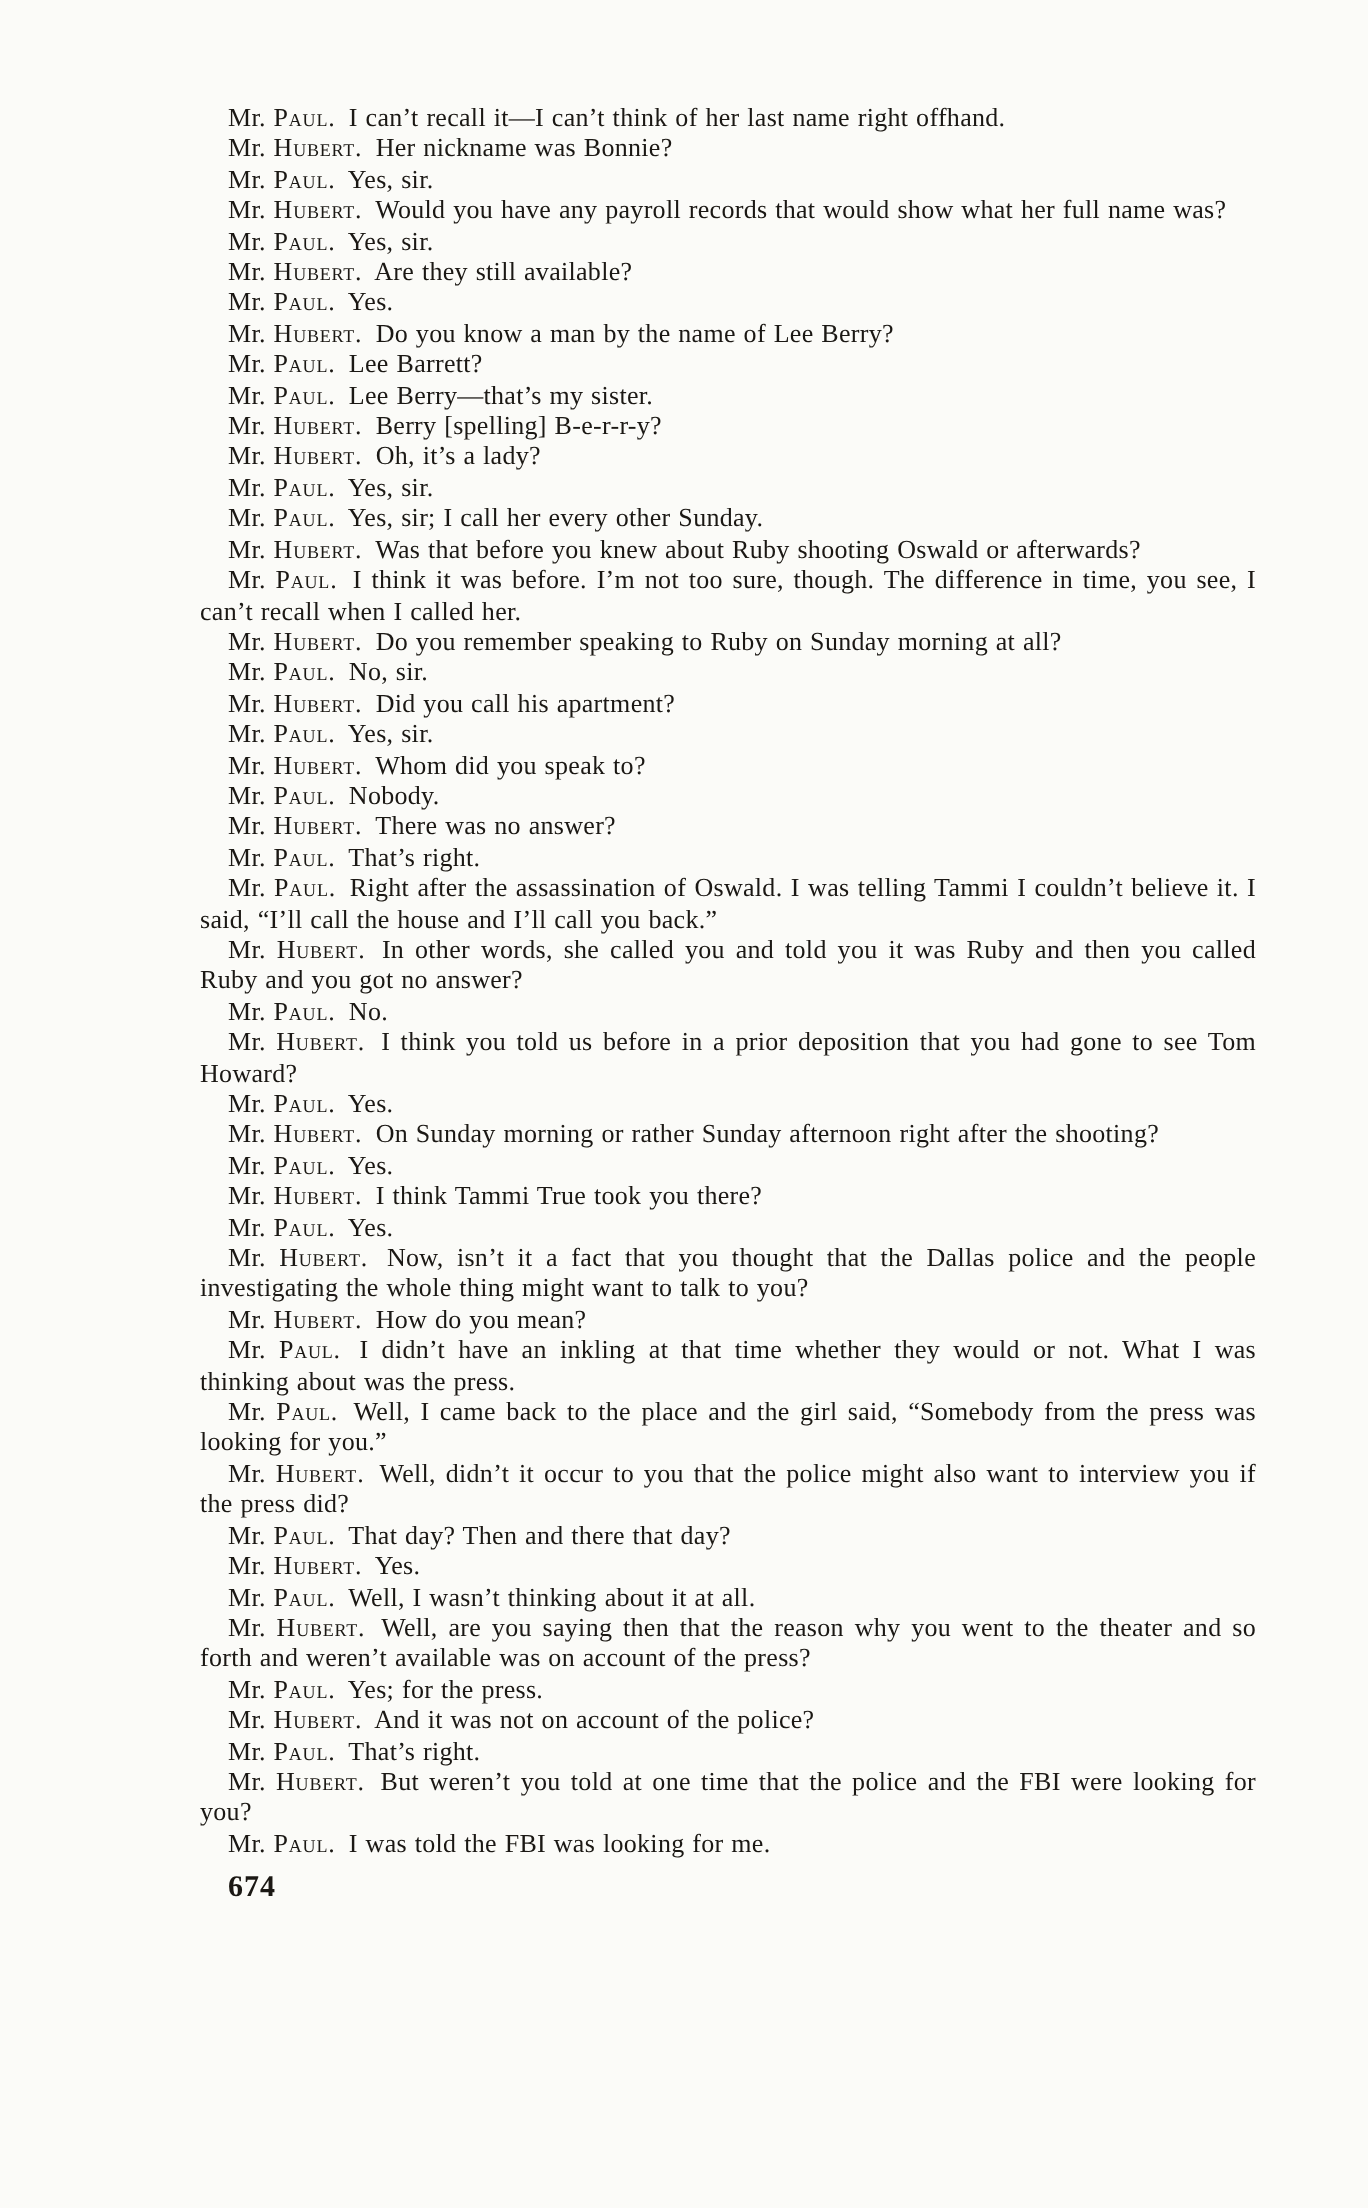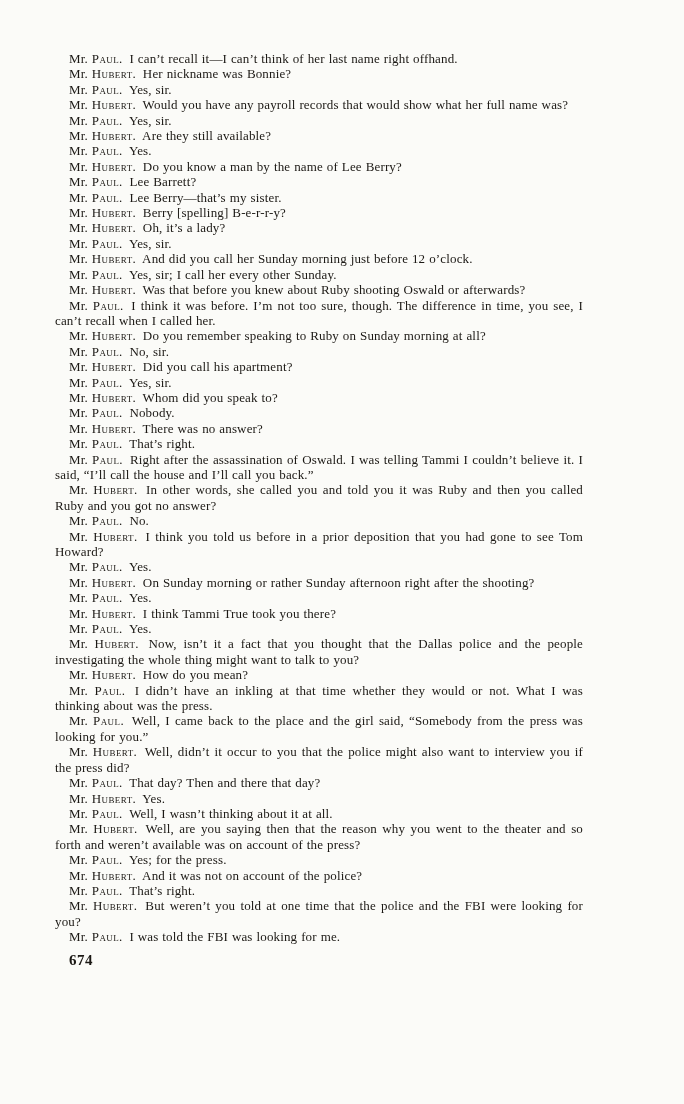--- a/index.html
+++ b/index.html
@@ -10,21 +10,21 @@
   body {
     width: 684px;
     height: 1104px;
     font-family: "Liberation Serif", "DejaVu Serif", serif;
     -webkit-font-smoothing: antialiased;
   }
   .page {
     box-sizing: border-box;
     width: 684px;
     height: 1104px;
-    padding: 51px 57px 0 55px;
+    padding: 51px 57px 0 100px;
     background: #fbfbf8;
     overflow: hidden;
   }
   .text-block {
     width: 528px;
   }
   .line {
     margin: 0;
     text-indent: 14px;
     text-align: justify;
@@ -61,21 +61,20 @@
       <p class="line"><span class="speaker">Mr. <span class="sc">Hubert</span>.</span> Would you have any payroll records that would show what her full name was?</p>
       <p class="line"><span class="speaker">Mr. <span class="sc">Paul</span>.</span> Yes, sir.</p>
       <p class="line"><span class="speaker">Mr. <span class="sc">Hubert</span>.</span> Are they still available?</p>
       <p class="line"><span class="speaker">Mr. <span class="sc">Paul</span>.</span> Yes.</p>
       <p class="line"><span class="speaker">Mr. <span class="sc">Hubert</span>.</span> Do you know a man by the name of Lee Berry?</p>
       <p class="line"><span class="speaker">Mr. <span class="sc">Paul</span>.</span> Lee Barrett?</p>
       <p class="line"><span class="speaker">Mr. <span class="sc">Paul</span>.</span> Lee Berry—that’s my sister.</p>
       <p class="line"><span class="speaker">Mr. <span class="sc">Hubert</span>.</span> Berry [spelling] B-e-r-r-y?</p>
       <p class="line"><span class="speaker">Mr. <span class="sc">Hubert</span>.</span> Oh, it’s a lady?</p>
       <p class="line"><span class="speaker">Mr. <span class="sc">Paul</span>.</span> Yes, sir.</p>
-      <p class="line"><span class="speaker">Mr. <span class="sc">Hubert</span>.</span> And did you call her Sunday morning just before 12 o’clock.</p>
       <p class="line"><span class="speaker">Mr. <span class="sc">Paul</span>.</span> Yes, sir; I call her every other Sunday.</p>
       <p class="line"><span class="speaker">Mr. <span class="sc">Hubert</span>.</span> Was that before you knew about Ruby shooting Oswald or afterwards?</p>
       <p class="line"><span class="speaker">Mr. <span class="sc">Paul</span>.</span> I think it was before.  I’m not too sure, though.  The difference in time, you see, I can’t recall when I called her.</p>
       <p class="line"><span class="speaker">Mr. <span class="sc">Hubert</span>.</span> Do you remember speaking to Ruby on Sunday morning at all?</p>
       <p class="line"><span class="speaker">Mr. <span class="sc">Paul</span>.</span> No, sir.</p>
       <p class="line"><span class="speaker">Mr. <span class="sc">Hubert</span>.</span> Did you call his apartment?</p>
       <p class="line"><span class="speaker">Mr. <span class="sc">Paul</span>.</span> Yes, sir.</p>
       <p class="line"><span class="speaker">Mr. <span class="sc">Hubert</span>.</span> Whom did you speak to?</p>
       <p class="line"><span class="speaker">Mr. <span class="sc">Paul</span>.</span> Nobody.</p>
       <p class="line"><span class="speaker">Mr. <span class="sc">Hubert</span>.</span> There was no answer?</p>

